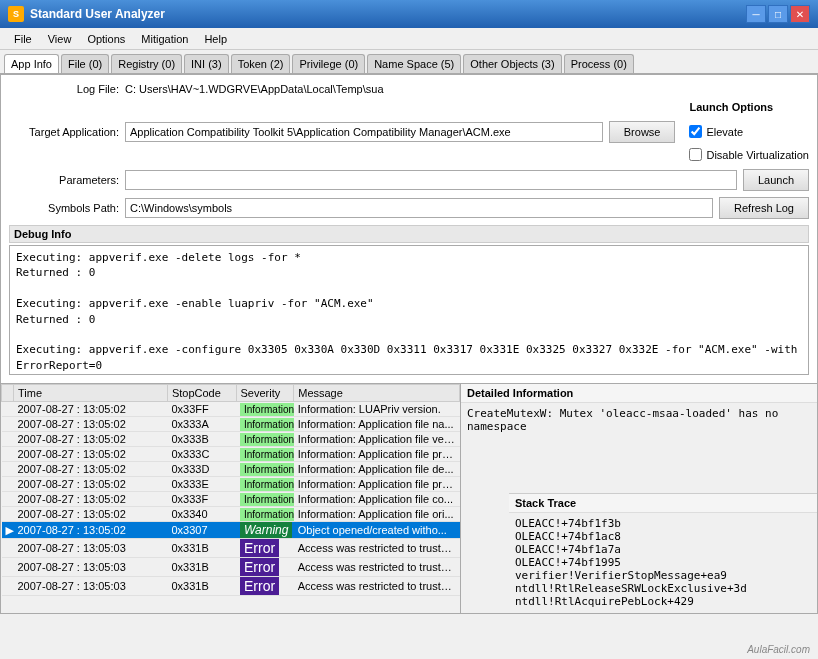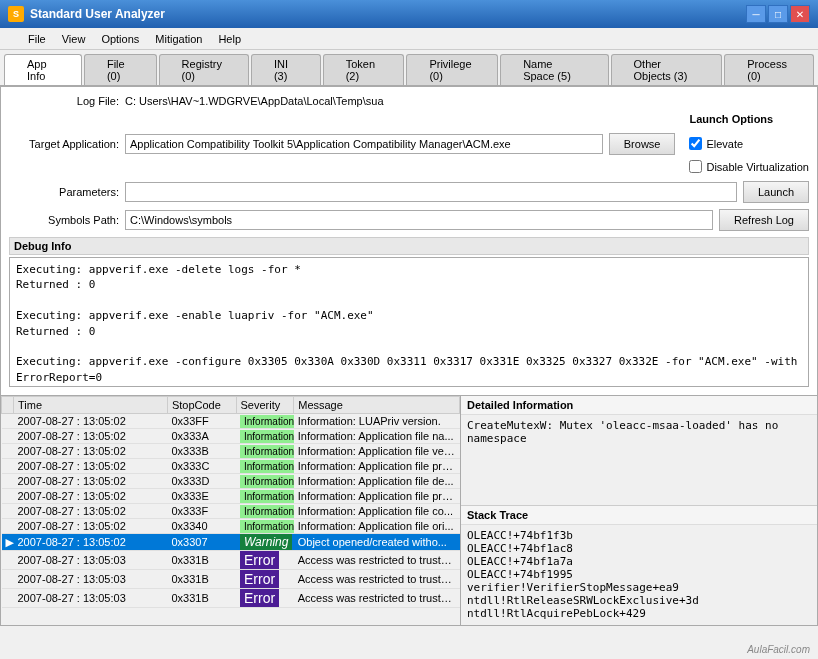--- a/index.html
+++ b/index.html
@@ -22,35 +22,35 @@
     .title-btn { width: 20px; height: 18px; background: #5a9ae8; border: 1px solid #3070c0; color: white; cursor: pointer; display: flex; align-items: center; justify-content: center; font-size: 10px; }
     .title-btn:last-child { background: #e05050; }
 
     
     .menu-bar {
       background: #f0f0f0;
       height: 22px;
       display: flex;
       align-items: center;
       border-bottom: 1px solid #ccc;
-      padding: 0 20px;
+      padding: 0 6px;
     }
     .menu-item { padding: 2px 8px; cursor: pointer; font-size: 11px; }
 
     
     .tab-bar {
       background: #f0f0f0;
       display: flex;
       align-items: flex-end;
       padding: 4px 4px 0;
       border-bottom: 2px solid #aaa;
       gap: 2px;
     }
     .tab {
-      padding: 3px 22px;
+      padding: 3px 6px;
       background: #d8d8d8;
       border: 1px solid #aaa;
       border-bottom: none;
       cursor: pointer;
       font-size: 11px;
       border-radius: 3px 3px 0 0;
     }
     .tab.active { background: white; border-color: #aaa; font-weight: normal; }
 
     
@@ -142,21 +142,21 @@
 
     
     .right-panel {
       flex: 1;
       display: flex;
       flex-direction: column;
       padding: 0;
     }
     .right-section-title { font-weight: bold; padding: 3px 6px; background: #f5f5f5; border-bottom: 1px solid #ddd; font-size: 11px; }
     .right-content { padding: 4px 6px; font-size: 11px; font-family: Consolas, monospace; flex: 1; overflow-y: auto; }
-    .stack-section { border-top: 1px solid #ccc; display: flex; flex-direction: column; height: 120px; }
+    .stack-section { border-top: 1px solid #ccc; display: flex; flex-direction: column; height: 120px; margin-left: 48px; }
     .stack-content { padding: 4px 6px; font-size: 11px; font-family: Consolas, monospace; overflow-y: auto; flex: 1; }
 
     
     ::-webkit-scrollbar { width: 16px; }
     ::-webkit-scrollbar-track { background: #f0f0f0; border: 1px solid #ccc; }
     ::-webkit-scrollbar-thumb { background: #c0c0c0; border: 1px solid #aaa; }
     ::-webkit-scrollbar-button { background: #e0e0e0; border: 1px solid #aaa; height: 16px; display: block; }
 
     
     .watermark {

